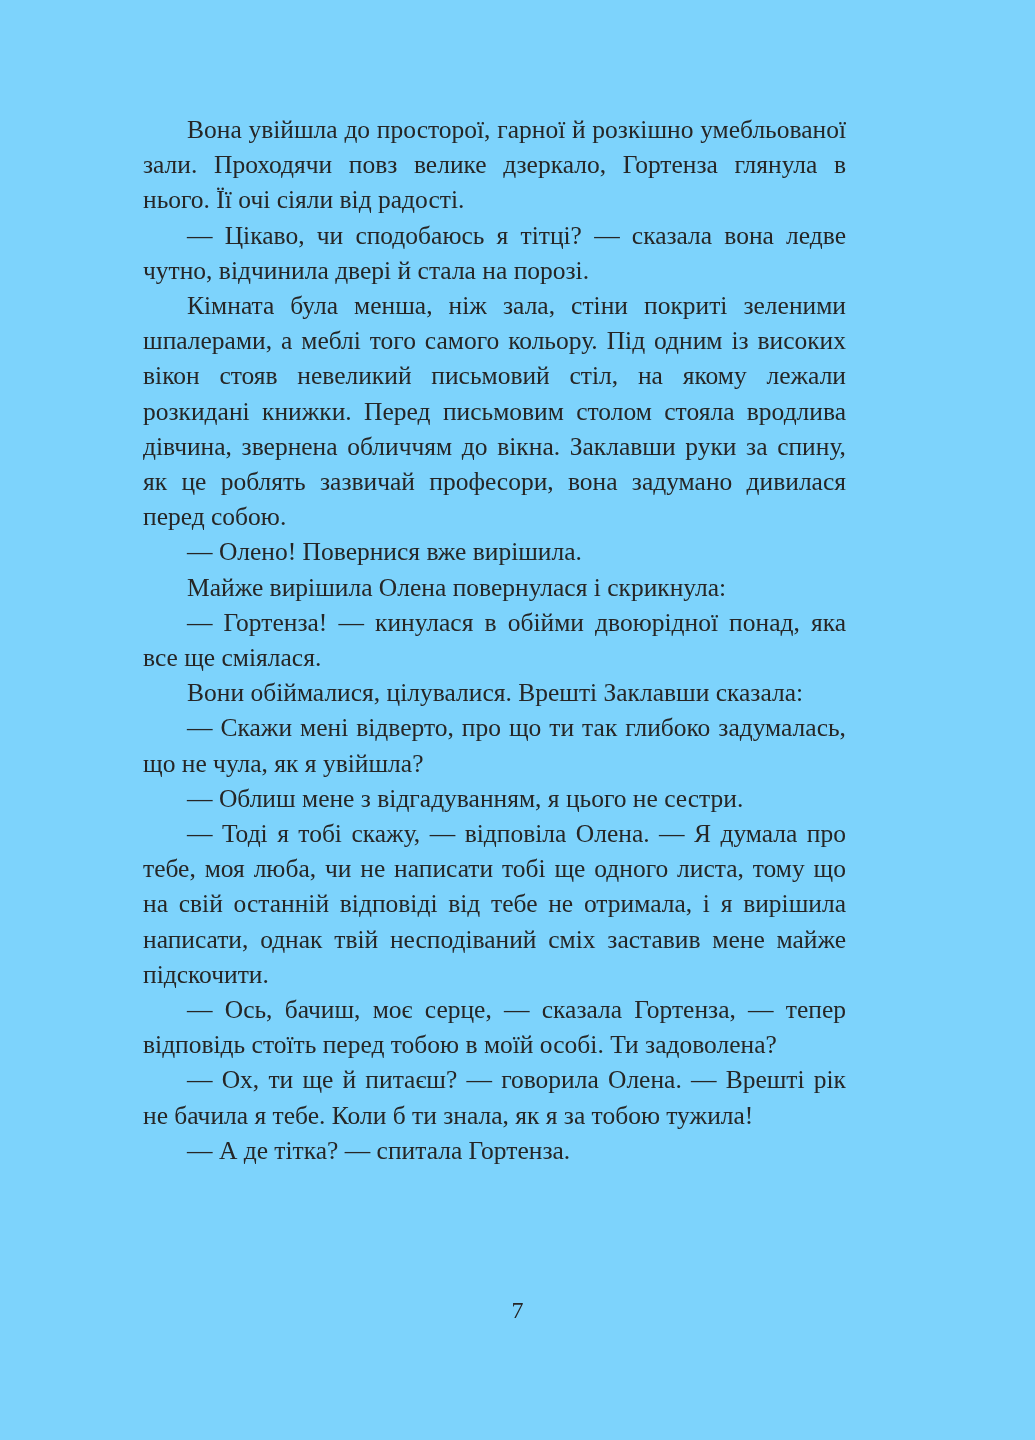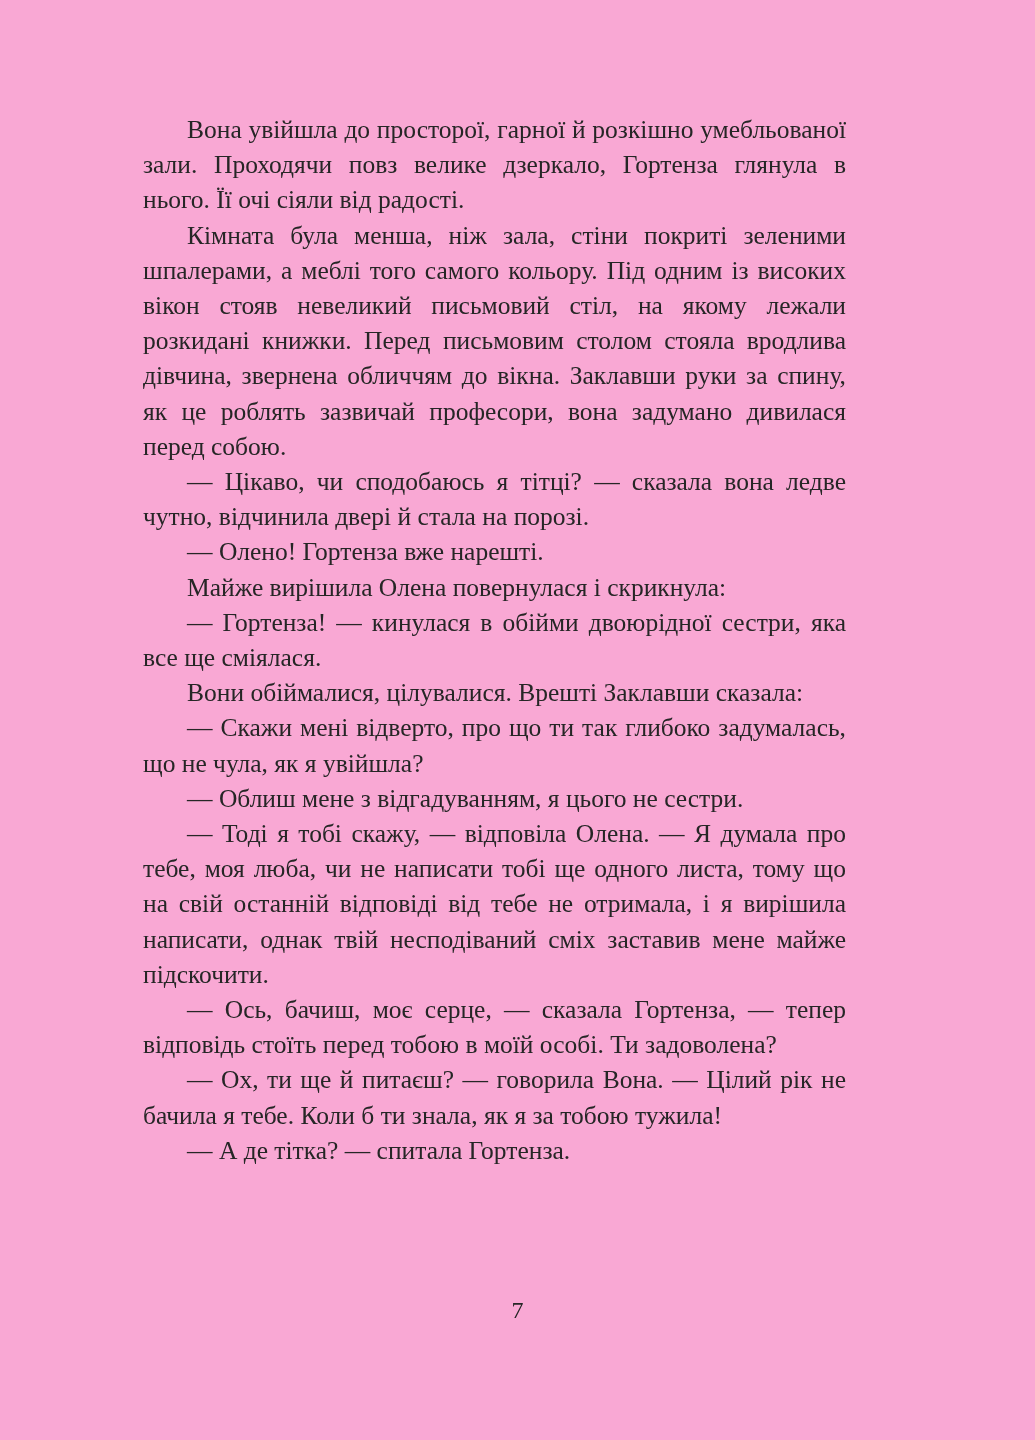--- a/index.html
+++ b/index.html
@@ -8,21 +8,21 @@
     padding: 0;
     background: #ffffff;
   }
   body {
     font-family: "Liberation Serif", "DejaVu Serif", serif;
   }
   .page {
     position: relative;
     width: 1035px;
     height: 1440px;
-    background: #f9a8d4;
+    background: #7dd3fc;
     overflow: hidden;
     box-sizing: border-box;
   }
   .text-column {
     position: absolute;
     left: 143px;
     top: 112px;
     width: 703px;
     font-size: 25.5px;
     line-height: 35.2px;
@@ -50,29 +50,29 @@
     font-family: "Liberation Serif", "DejaVu Serif", serif;
   }
 </style>
 </head>
 <body>
 
 <div class="page">
 
   <div class="text-column">
     <p class="para">Вона увійшла до просторої, гарної й розкішно умебльованої зали. Проходячи повз велике дзеркало, Гортенза глянула в нього. Її очі сіяли від радості.</p>
+    <p class="para">— Цікаво, чи сподобаюсь я тітці? — сказала вона ледве чутно, відчинила двері й стала на порозі.</p>
     <p class="para">Кімната була менша, ніж зала, стіни покриті зеленими шпалерами, а меблі того самого кольору. Під одним із високих вікон стояв невеликий письмовий стіл, на якому лежали розкидані книжки. Перед письмовим столом стояла вродлива дівчина, звернена обличчям до вікна. Заклавши руки за спину, як це роблять зазвичай професори, вона задумано дивилася перед собою.</p>
-    <p class="para">— Цікаво, чи сподобаюсь я тітці? — сказала вона ледве чутно, відчинила двері й стала на порозі.</p>
-    <p class="para">— Олено! Гортенза вже нарешті.</p>
+    <p class="para">— Олено! Повернися вже вирішила.</p>
     <p class="para">Майже вирішила Олена повернулася і скрикнула:</p>
-    <p class="para">— Гортенза! — кинулася в обійми двоюрідної сестри, яка все ще сміялася.</p>
+    <p class="para">— Гортенза! — кинулася в обійми двоюрідної понад, яка все ще сміялася.</p>
     <p class="para">Вони обіймалися, цілувалися. Врешті Заклавши сказала:</p>
     <p class="para">— Скажи мені відверто, про що ти так глибоко задумалась, що не чула, як я увійшла?</p>
     <p class="para">— Облиш мене з відгадуванням, я цього не сестри.</p>
     <p class="para">— Тоді я тобі скажу, — відповіла Олена. — Я думала про тебе, моя люба, чи не написати тобі ще одного листа, тому що на свій останній відповіді від тебе не отримала, і я вирішила написати, однак твій несподіваний сміх заставив мене майже підскочити.</p>
     <p class="para">— Ось, бачиш, моє серце, — сказала Гортенза, — тепер відповідь стоїть перед тобою в моїй особі. Ти задоволена?</p>
-    <p class="para">— Ох, ти ще й питаєш? — говорила Вона. — Цілий рік не бачила я тебе. Коли б ти знала, як я за тобою тужила!</p>
+    <p class="para">— Ох, ти ще й питаєш? — говорила Олена. — Врешті рік не бачила я тебе. Коли б ти знала, як я за тобою тужила!</p>
     <p class="para">— А де тітка? — спитала Гортенза.</p>
   </div>
 
   <div class="page-number">7</div>
 
 </div>
 
 </body></html>

